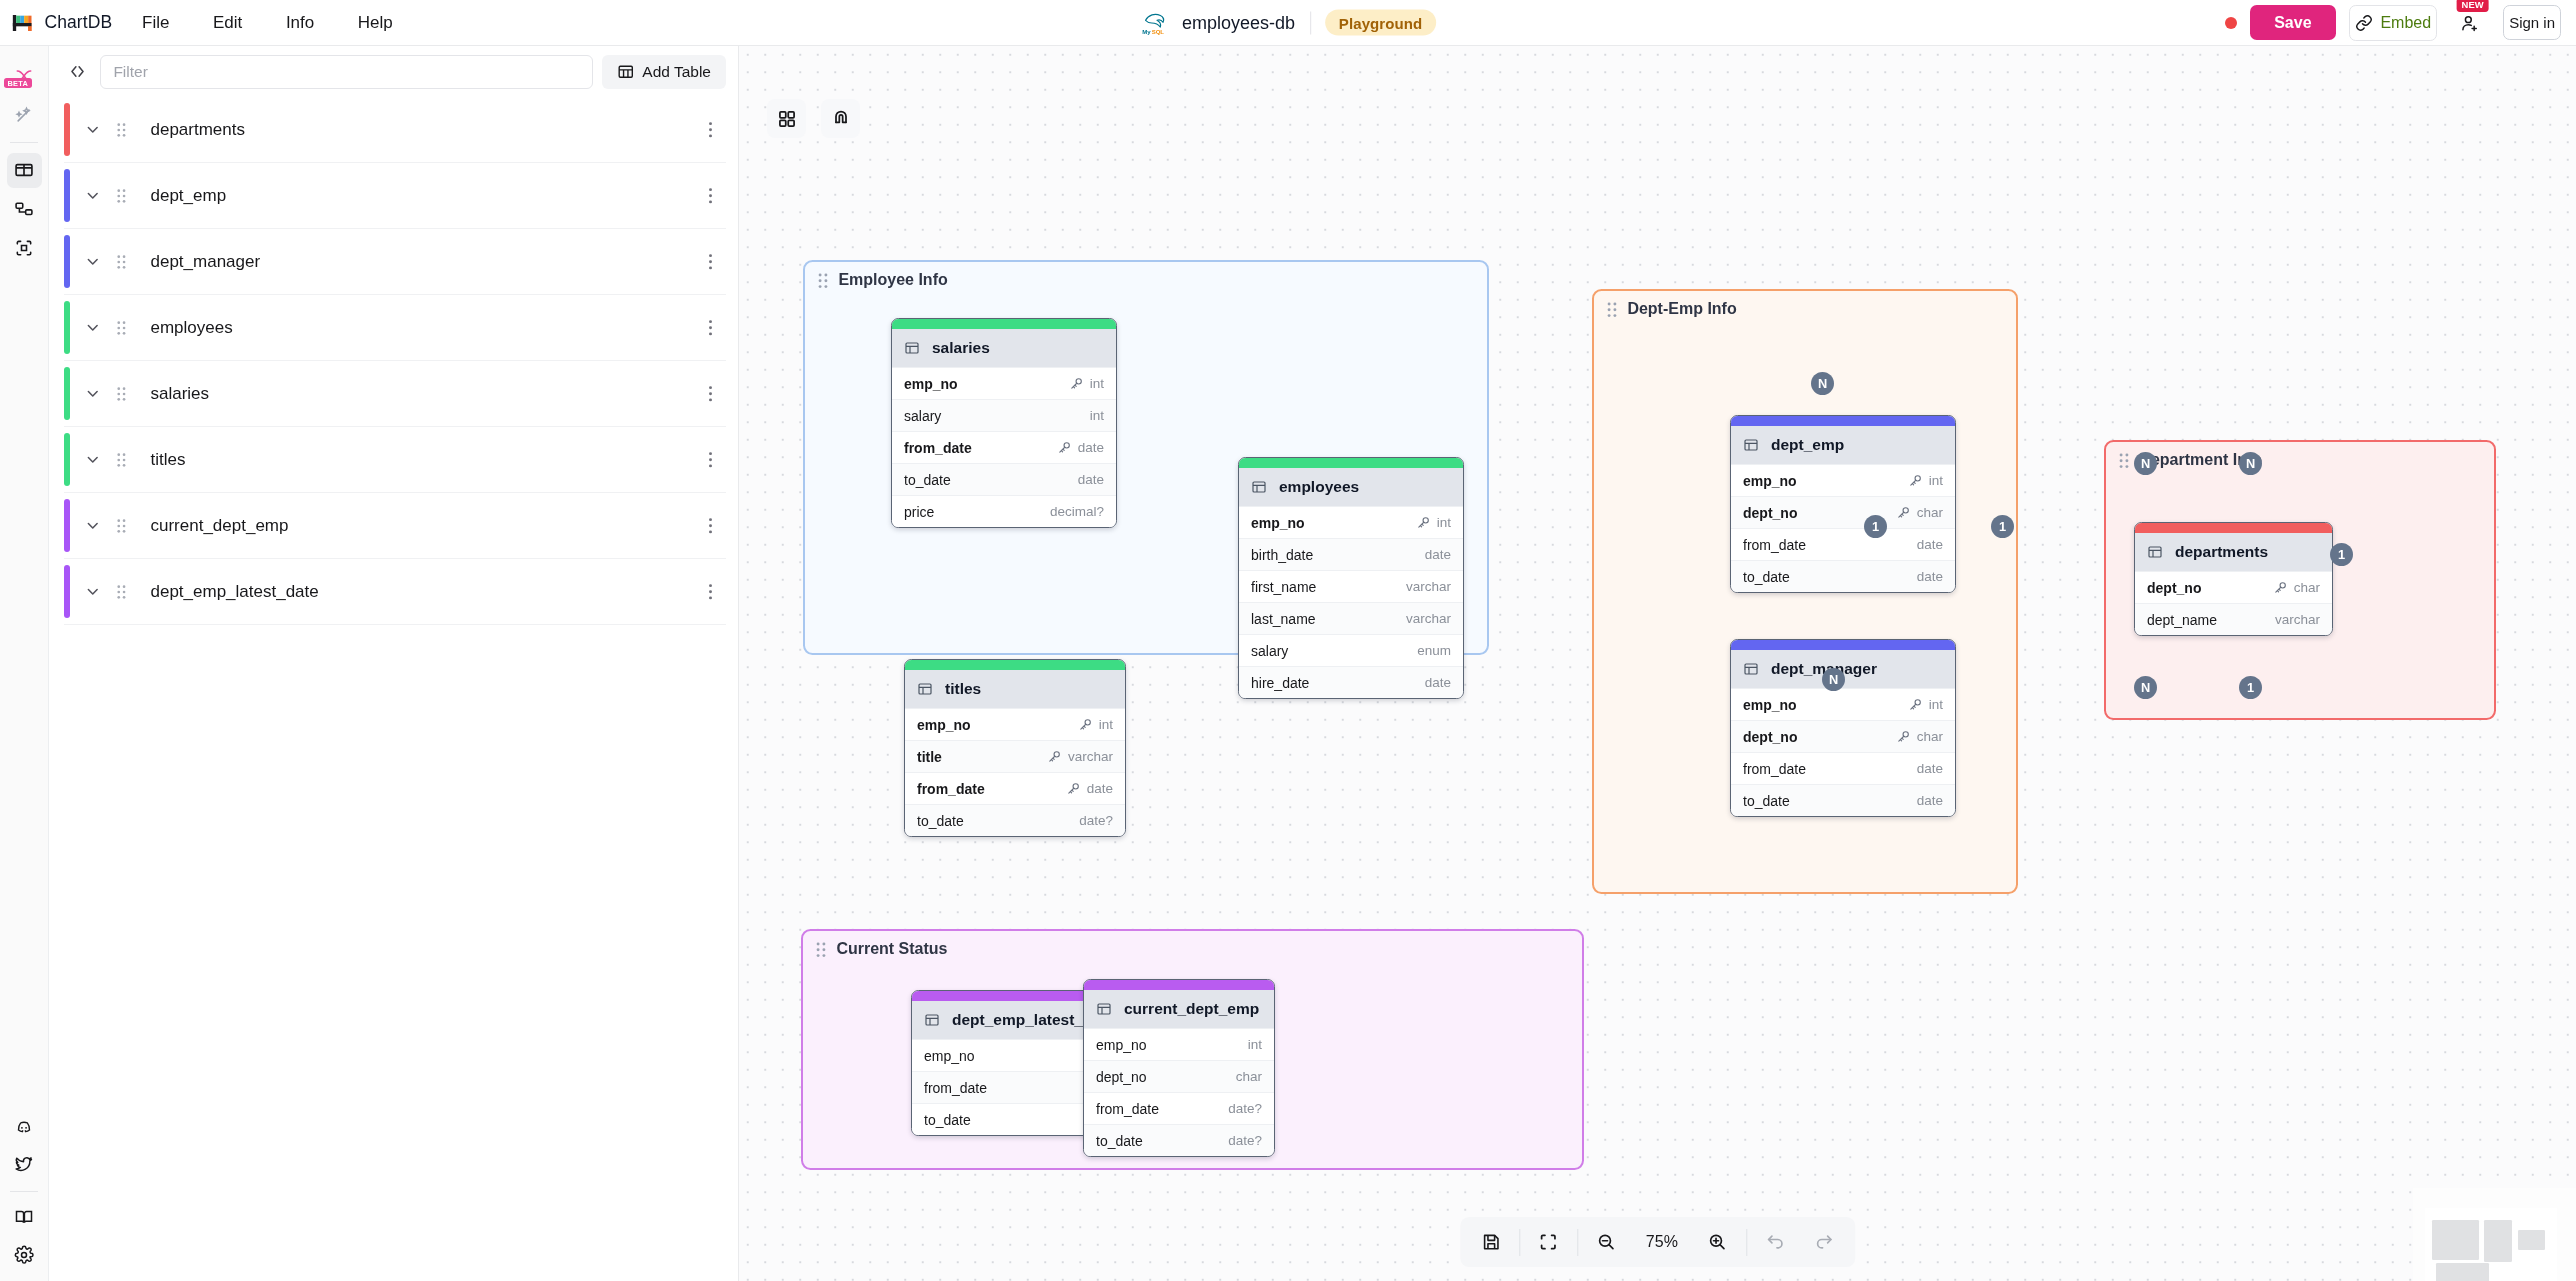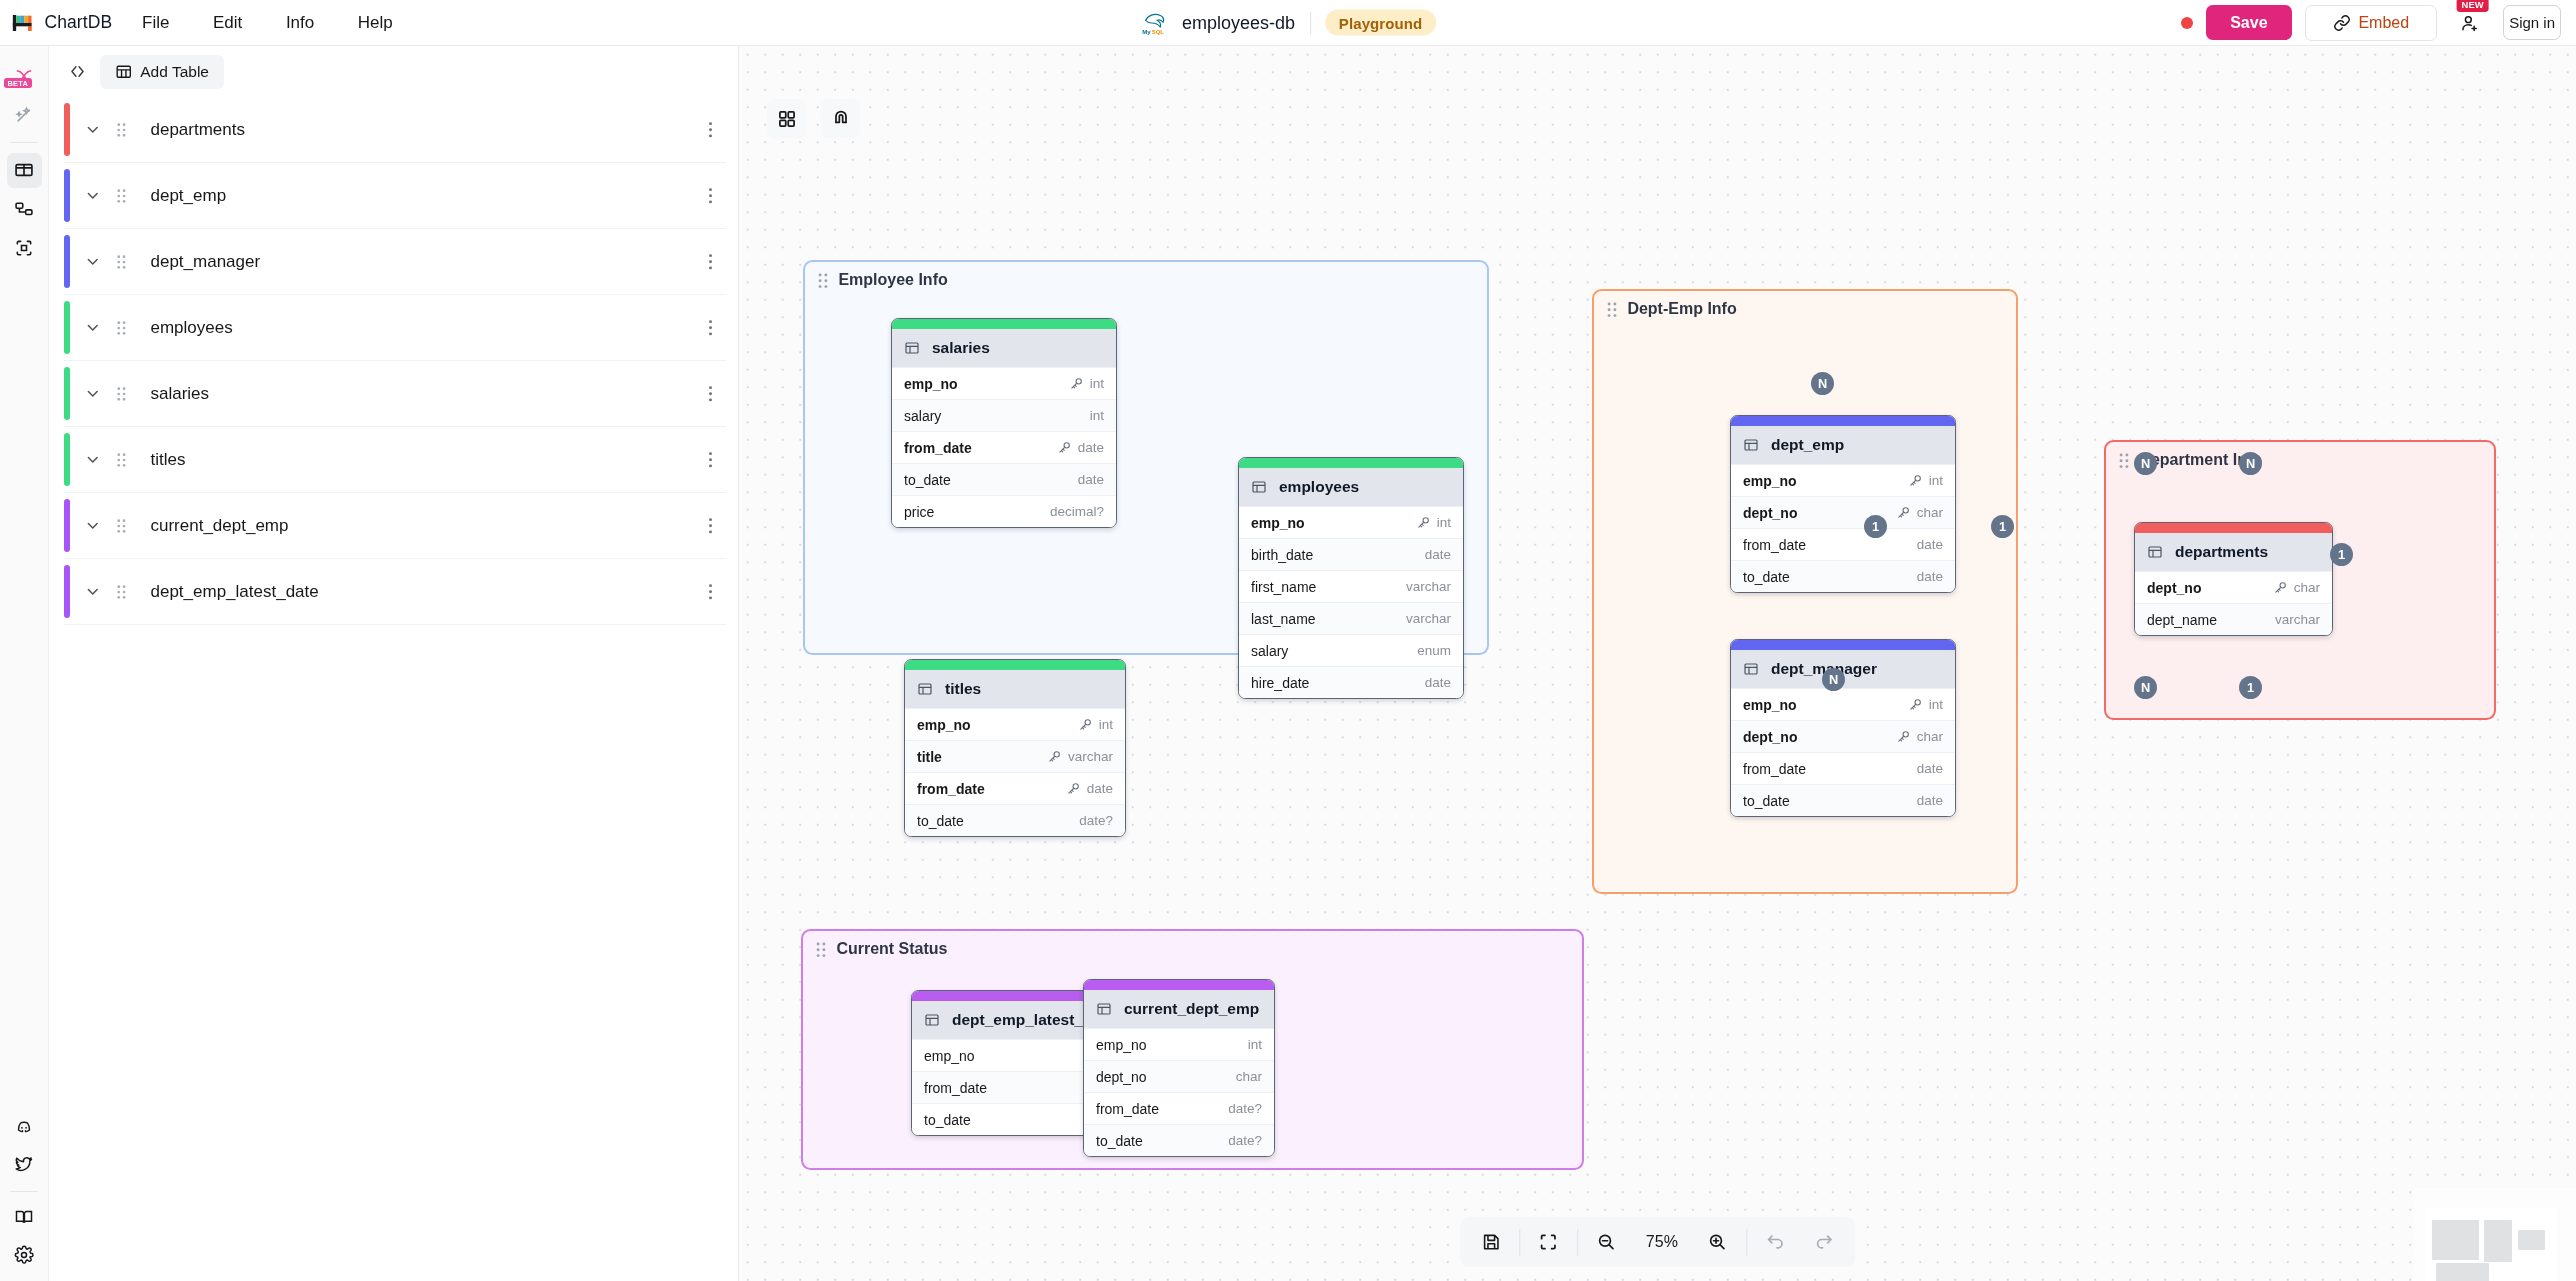--- a/index.html
+++ b/index.html
@@ -41,22 +41,22 @@
   }
 
   .top-right { margin-left: auto; display: flex; align-items: center; gap: 13.5px; }
   .unsaved-dot { width: 12px; height: 12px; border-radius: 50%; background: #ef4444; }
   .btn-save {
     background: #e0257d; color: #fff; border: none; border-radius: 6.7px;
     font-size: 16px; font-weight: 700; padding: 8.8px 24px; cursor: pointer;
     font-family: inherit;
   }
   .btn-embed {
-    background: #fff; color: #c2410c; border: 0.7px solid #e3e4e8; border-radius: 6.7px;
-    font-size: 16px; font-weight: 400; padding: 8px 27px; cursor: pointer;
+    background: #fff; color: #4d7c0f; border: 0.7px solid #e3e4e8; border-radius: 6.7px;
+    font-size: 16px; font-weight: 400; padding: 8px 5px; cursor: pointer;
     display: flex; align-items: center; gap: 7.4px; font-family: inherit;
   }
   .btn-icon-user {
     position: relative; width: 39px; height: 34px; border-radius: 6.7px;
     background: #fff; border: none; display: flex; align-items: center;
     justify-content: center; cursor: pointer;
   }
   .new-badge {
     position: absolute; top: -7.4px; left: 50%; transform: translateX(-42%);
     background: #e11d48; color: #fff; font-size: 9.4px; font-weight: 700;
@@ -325,20 +325,21 @@
     </div>
 
     <div class="sidebar">
       <div class="sidebar-head">
         <div class="collapse-btn">
           <svg width="19" height="19" viewBox="0 0 24 24" fill="none" stroke="#3f3f46" stroke-width="1.9" stroke-linecap="round" stroke-linejoin="round">
             <path d="M10 6 5 12l5 6"></path>
               <path d="M14 6l5 6-5 6"></path>
           </svg>
         </div>
+        <input class="filter-input" value="" placeholder="Filter" style="">
         <button class="add-table-btn">
           <svg width="17.5" height="17.5" viewBox="0 0 24 24" fill="none" stroke="#18181b" stroke-width="1.9">
             <rect x="3" y="4.5" width="18" height="15" rx="1.6"></rect>
               <path d="M3 9.5h18M9 9.5v10M15 9.5v10"></path>
           </svg>
           <span>Add Table</span>
         </button>
       </div>
       <div class="table-list" id="table-list">
           <div class="tl-row">

